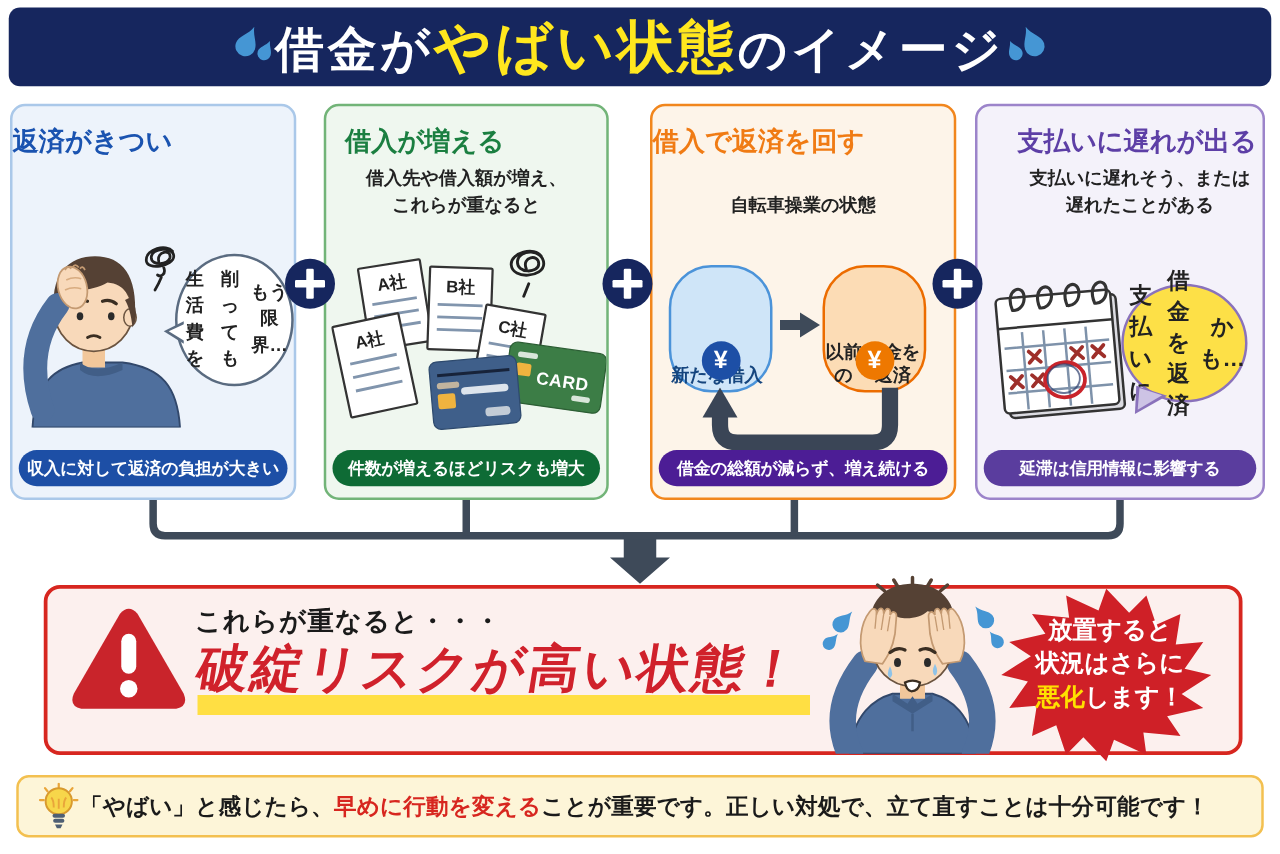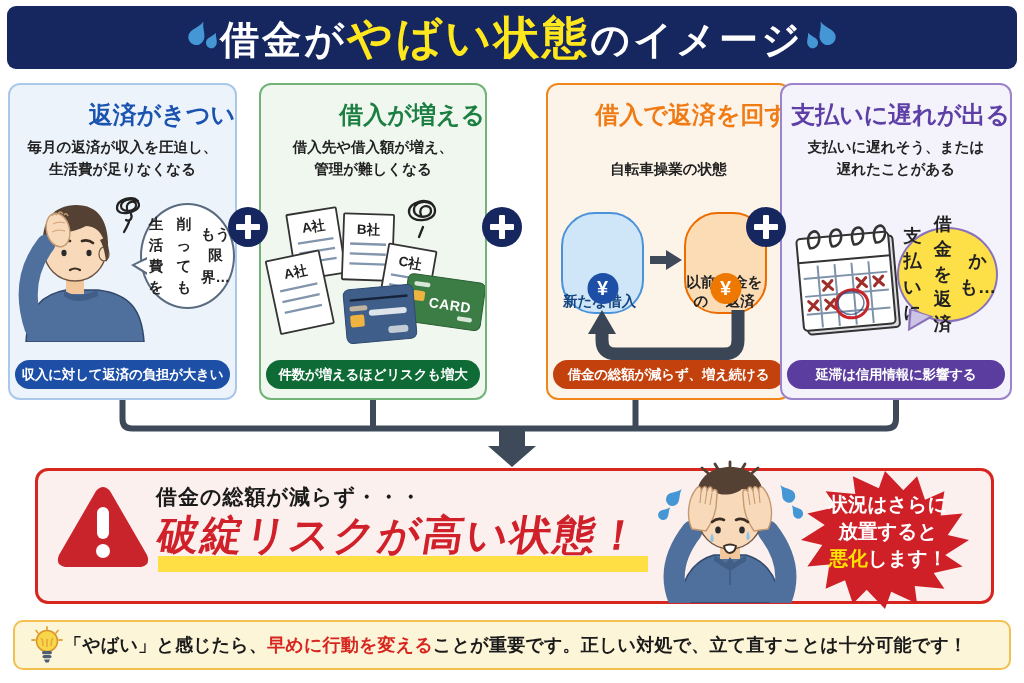--- a/index.html
+++ b/index.html
@@ -10,36 +10,36 @@
 
   
   .header-bar { left:7px; top:6px; width:1010px; height:63px; background:#16265e; border-radius:9px;
     display:flex; align-items:center; justify-content:center; }
   .header-title { font-weight:900; color:#ffffff; font-size:39px; letter-spacing:3px; white-space:nowrap; line-height:1; }
   .header-title .hl { color:#ffe71e; font-size:45px; }
   .sweat { width:34px; height:40px; flex:0 0 auto; }
 
   
   .card { top:83px; height:317px; border-radius:12px; border:2px solid; }
-  .card h2 { text-align:right; margin-top:16px; font-size:24px; font-weight:900; letter-spacing:0px; line-height:1.2; }
+  .card h2 { text-align:left; margin-top:16px; font-size:21px; font-weight:900; letter-spacing:0px; line-height:1.2; }
   .card .desc { text-align:center; margin-top:7px; font-size:14.5px; font-weight:bold; color:#222222; line-height:1.5; }
   .card-1 { left:8px;   width:229px; background:#edf3fb; border-color:#aac8e9; }
   .card-2 { left:259px; width:228px; background:#eff7ef; border-color:#72b478; }
-  .card-3 { left:546px; width:245px; background:#fdf4e9; border-color:#f1861d; }
-  .card-4 { left:780px; width:232px; background:#f4f2fa; border-color:#9c84ca; }
+  .card-3 { left:520px; width:245px; background:#fdf4e9; border-color:#f1861d; }
+  .card-4 { left:780px; width:232px; background:#f4f2fa; border-color:#9c84ca;padding-left:32px; }
   .card-1 h2 { color:#1a53b0; }
   .card-2 h2 { color:#1b7f41;margin-left:15px; }
   .card-3 h2 { color:#f07b14; }
   .card-4 h2 { color:#5d3fa6; }
   .pill { left:5px; right:5px; bottom:9px; height:29px; border-radius:15px; color:#ffffff;
     font-size:13.5px; font-weight:bold; display:flex; align-items:center; justify-content:center;
     white-space:nowrap; letter-spacing:-0.2px; }
   .card-1 .pill { background:#1d4fa6; }
   .card-2 .pill { background:#0e6b35; }
-  .card-3 .pill { background:#c2410c; }
+  .card-3 .pill { background:#4c1d95; }
   .card-4 .pill { background:#5a3d9e; }
 
   .plus { width:40px; height:40px; border-radius:50%; background:#16265e; top:207px; }
   .plus::before, .plus::after { content:""; position:absolute; background:#ffffff; border-radius:1px; }
   .plus::before { left:8px; top:17px; width:24px; height:6px; }
   .plus::after  { left:17px; top:8px; width:6px; height:24px; }
   .plus-1 { left:228px; } .plus-2 { left:482px; } .plus-3 { left:746px; }
 
   
   .bubble { border-radius:50%; display:flex; flex-direction:row; align-items:center; justify-content:center;
@@ -97,23 +97,20 @@
     </svg>
     <h1 class="header-title"><span>借金が</span><span class="hl">やばい状態</span><span>のイメージ</span></h1>
     <svg class="sweat" viewBox="0 0 34 40" style="transform:scaleX(-1)">
       <path d="M12,2 C13,9 18,13 18,19 A8,8 0 1 1 2,19 C2,13 10,9 12,2 Z" fill="#4596d4" transform="rotate(18 10 20)"></path>
       <path d="M27,14 C27.8,18.5 31,21 31,25 A5.4,5.4 0 1 1 20.2,25 C20.2,21 25,18.5 27,14 Z" fill="#4596d4" transform="rotate(18 26 24)"></path>
     </svg>
   </header>
 
   <article class="abs card card-1">
     <h2>返済がきつい</h2>
-    <p class="desc">
-      <span>毎月の返済が収入を圧迫し、</span><br><span>生活費が足りなくなる</span>
-    </p>
     <svg class="abs" style="left:8px; top:109px; width:140px; height:148px;" viewBox="0 0 140 148">
 
       <path d="M8,148 C10,112 26,100 48,96 L80,96 C112,100 124,116 126,148 Z" fill="#4f6f9d" stroke="#32486b" stroke-width="1.5"></path>
 
       <rect x="48" y="78" width="18" height="22" fill="#f2c79b"></rect>
 
       <circle cx="57" cy="56" r="31" fill="#f8d9ba" stroke="#6b5440" stroke-width="1.4"></circle>
 
       <ellipse cx="86" cy="60" rx="5" ry="7" fill="#f8d9ba" stroke="#6b5440" stroke-width="1.2"></ellipse>
 
@@ -145,21 +142,21 @@
       <span>生活費を</span>
       <span>削っても</span>
       <span>もう限界…</span>
     </div>
     <div class="abs pill">収入に対して返済の負担が大きい</div>
   </article>
 
   <article class="abs card card-2">
     <h2>借入が増える</h2>
     <p class="desc">
-      <span>借入先や借入額が増え、</span><br><span>管理が難しくなる</span>
+      <span>借入先や借入額が増え、</span><br><span>これらが重なると</span>
     </p>
     <svg class="abs" style="left:4px; top:112px; width:220px; height:168px;" viewBox="0 0 220 168">
 
       <g transform="rotate(-9 50 46)">
         <rect x="26" y="14" width="50" height="66" fill="#ffffff" stroke="#333333" stroke-width="1.8" rx="1"></rect>
         <text x="51" y="34" font-size="13.5" font-weight="bold" fill="#222" text-anchor="middle">A社</text>
         <path d="M33,44 H69 M33,54 H69 M33,64 H69" stroke="#8195ad" stroke-width="2.3"></path>
       </g>
 
       <g transform="rotate(2 100 50)">
@@ -280,21 +277,21 @@
     <path d="M373,5 V33.5 M635.5,5 V33.5" stroke="#3e4a59" stroke-width="6" fill="none"></path>
     <path d="M499,31 H525 V51 H536 L512,72 L488,51 H499 Z" fill="#3e4a59"></path>
   </svg>
 
   <section class="abs alert-box"></section>
   <svg class="abs" style="left:55px; top:485px; width:96px; height:86px;" viewBox="0 0 96 86">
     <path d="M41,6 Q48,-2 55,6 L92,70 Q96,80 86,82 L10,82 Q0,80 4,70 Z" fill="#c9242b"></path>
     <rect x="42" y="22" width="12" height="32" rx="6" fill="#ffffff"></rect>
     <circle cx="48" cy="66" r="7" fill="#ffffff"></circle>
   </svg>
-  <div class="abs alert-lead">借金の総額が減らず・・・</div>
+  <div class="abs alert-lead">これらが重なると・・・</div>
   <div class="abs alert-main-wrap">
     <div class="alert-marker"></div>
     <div class="alert-main">破綻リスクが高い状態！</div>
   </div>
 
   <svg class="abs" style="left:652px; top:459px; width:158px; height:144px;" viewBox="0 0 158 144">
 
     <path d="M28,144 C30,112 48,100 62,96 L94,96 C108,100 126,112 128,144 Z" fill="#4f6f9d" stroke="#32486b" stroke-width="1.5"></path>
 
     <rect x="68" y="78" width="20" height="22" fill="#f2c79b"></rect>
@@ -331,22 +328,22 @@
     </g>
 
     <path d="M62,96 L74,104 L78,98 L82,104 L94,96 L94,102 L78,112 L62,102 Z" fill="#415e87"></path>
     <path d="M78,112 V126" stroke="#415e87" stroke-width="2"></path>
   </svg>
 
   <svg class="abs" style="left:800px; top:470px; width:170px; height:140px;" viewBox="0 0 170 140">
     <polygon points="85.0,1.0 103.3,20.2 117.1,6.3 125.0,29.8 144.4,21.2 140.6,45.5 162.6,43.6 147.7,64.9 169.0,70.0 145.3,85.1 162.6,96.4 133.7,103.0 144.4,118.8 114.7,115.9 117.1,133.7 91.2,121.7 85.0,139.0 66.7,119.8 52.9,133.7 45.0,110.2 25.6,118.8 29.4,94.5 7.4,96.4 22.3,75.1 1.0,70.0 24.7,54.9 7.4,43.6 36.3,37.0 25.6,21.2 55.3,24.1 52.9,6.3 78.8,18.3" fill="#cf2027"></polygon>
   </svg>
   <div class="abs badge-text">
+    <div>放置すると</div>
     <div>状況はさらに</div>
-    <div>放置すると</div>
     <div><span class="em">悪化</span><span>します！</span></div>
   </div>
 
   <footer class="abs footer-bar">
     <svg style="width:32px; height:38px; flex:0 0 auto;" viewBox="0 0 32 38">
       <g stroke="#e9a53a" stroke-width="1.8" stroke-linecap="round">
         <path d="M16,1 V4 M5,4.5 L7,7 M27,4.5 L25,7 M1,14 H4 M31,14 H28"></path>
       </g>
       <circle cx="16" cy="15" r="10.5" fill="#f7d64a" stroke="#d89a2e" stroke-width="1.6"></circle>
       <path d="M12,20 Q12,14 10,12 M16,21 V13 M20,20 Q20,14 22,12" stroke="#e9a53a" stroke-width="1.5" fill="none"></path>

